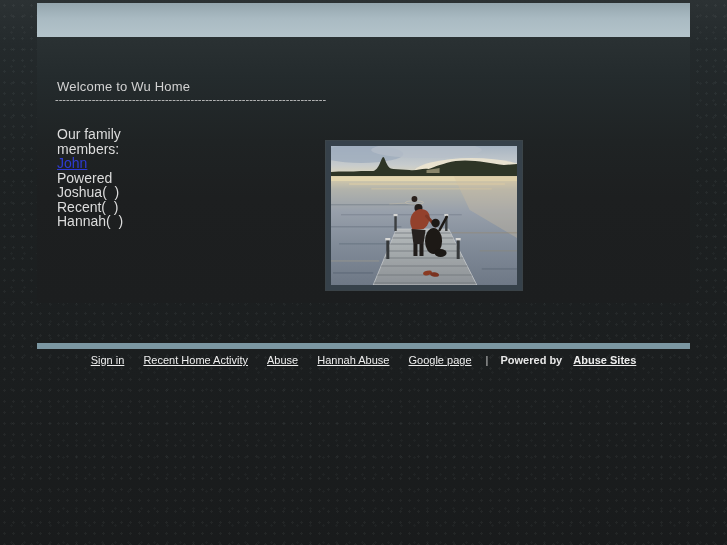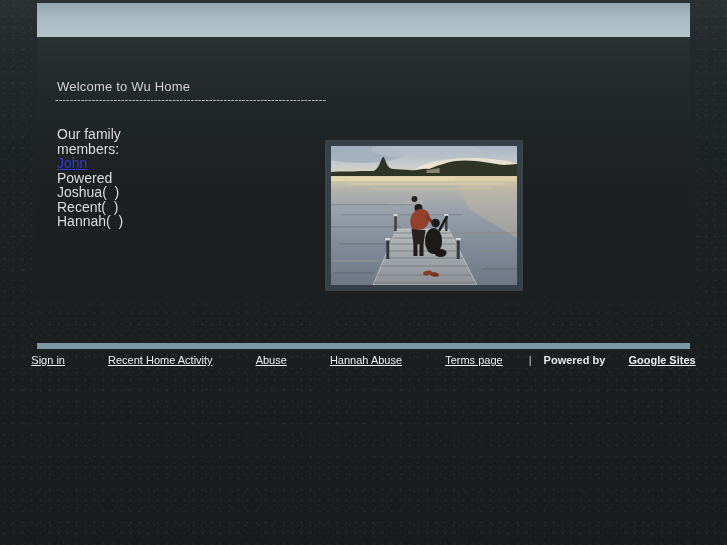--- a/index.html
+++ b/index.html
@@ -45,21 +45,21 @@
   }
   .photo-widget svg{display:block;width:100%;height:100%;}
   .footer-bar{
     position:absolute;left:37px;top:343px;width:653px;height:6px;
     background:#7b97a2;
   }
   .footer-links{
     position:absolute;left:0;top:354px;width:727px;
     text-align:center;font-size:11px;color:#e8e8e8;
   }
-  .footer-links a{color:#eeeeee;text-decoration:underline;margin:0 20px;}
+  .footer-links a{color:#eeeeee;text-decoration:underline;margin:0 8px;}
   .footer-sep{margin:0 3px;color:#cccccc;}
   .powered-by{font-weight:bold;margin-left:6px;}
   .powered-link{font-weight:bold;color:#f2f2f2;text-decoration:underline;}
 </style>
 </head>
 <body>
 
 <div class="header-band"></div>
 
 <div class="content-area">
@@ -166,17 +166,17 @@
   </div>
 </div>
 
 <div class="footer-bar"></div>
 
 <div class="footer-links">
   <a href="#">Sign in</a>
   <a href="#">Recent Home Activity</a>
   <a href="#">Abuse</a>
   <a href="#">Hannah Abuse</a>
-  <a href="#">Terms page</a>
+  <a href="#">Google page</a>
   <span class="footer-sep">|</span>
   <span class="powered-by">Powered by</span>
-  <a href="#" class="powered-link">Google Sites</a>
+  <a href="#" class="powered-link">Abuse Sites</a>
 </div>
 
 </body></html>

